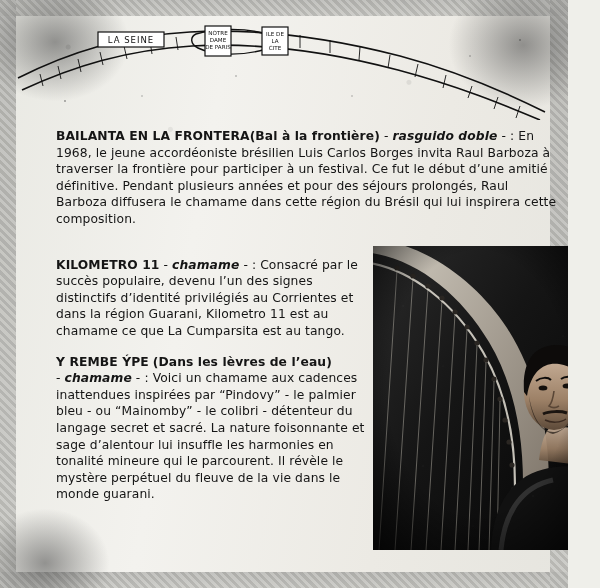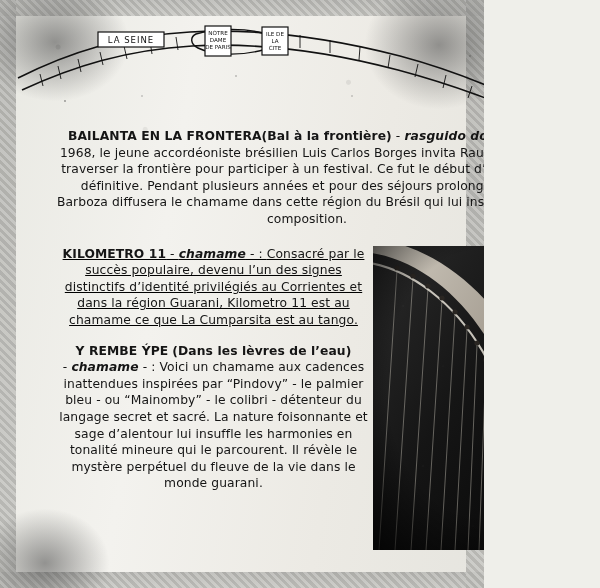--- a/index.html
+++ b/index.html
@@ -10,21 +10,21 @@
     width: 600px;
     height: 588px;
     overflow: hidden;
     background: #efefea;
     font-family: "DejaVu Sans", sans-serif;
   }
 
   
   #page {
     position: relative;
-    width: 484px;
+    width: 568px;
     height: 588px;
     background:
       radial-gradient(circle at 12% 8%, rgba(0,0,0,0.10) 0 2px, transparent 3px),
       radial-gradient(circle at 30% 22%, rgba(0,0,0,0.06) 0 2px, transparent 3px),
       radial-gradient(circle at 72% 14%, rgba(0,0,0,0.07) 0 2px, transparent 3px),
       radial-gradient(circle at 88% 60%, rgba(0,0,0,0.05) 0 2px, transparent 3px),
       linear-gradient(100deg, #e9e9e3 0%, #f3f2ee 35%, #eceae4 70%, #e6e5df 100%);
     overflow: hidden;
   }
 
@@ -72,37 +72,37 @@
 
   .track {
     margin-bottom: 14px;
   }
   .track p {
     margin: 0;
     font-family: "DejaVu Sans", sans-serif;
     font-size: 12.3px;
     line-height: 16.6px;
     color: #151515;
-    text-align: center;
+    text-align: left;
     letter-spacing: 0.1px;
   }
   .ttl {
     font-weight: bold;
   }
   .ital {
     font-style: italic;
     font-weight: bold;
   }
 
   
   #track-1 { width: 502px; }
 
   
   #track-2, #track-3 { width: 315px; }
-  #track-2 { margin-top: 18px; text-decoration: underline; }
+  #track-2 { margin-top: 29px; }
   #track-3 { }
 
   
   #photo {
     position: absolute;
     left: 373px;
     top: 246px;
     width: 209px;
     height: 304px;
     overflow: hidden;

